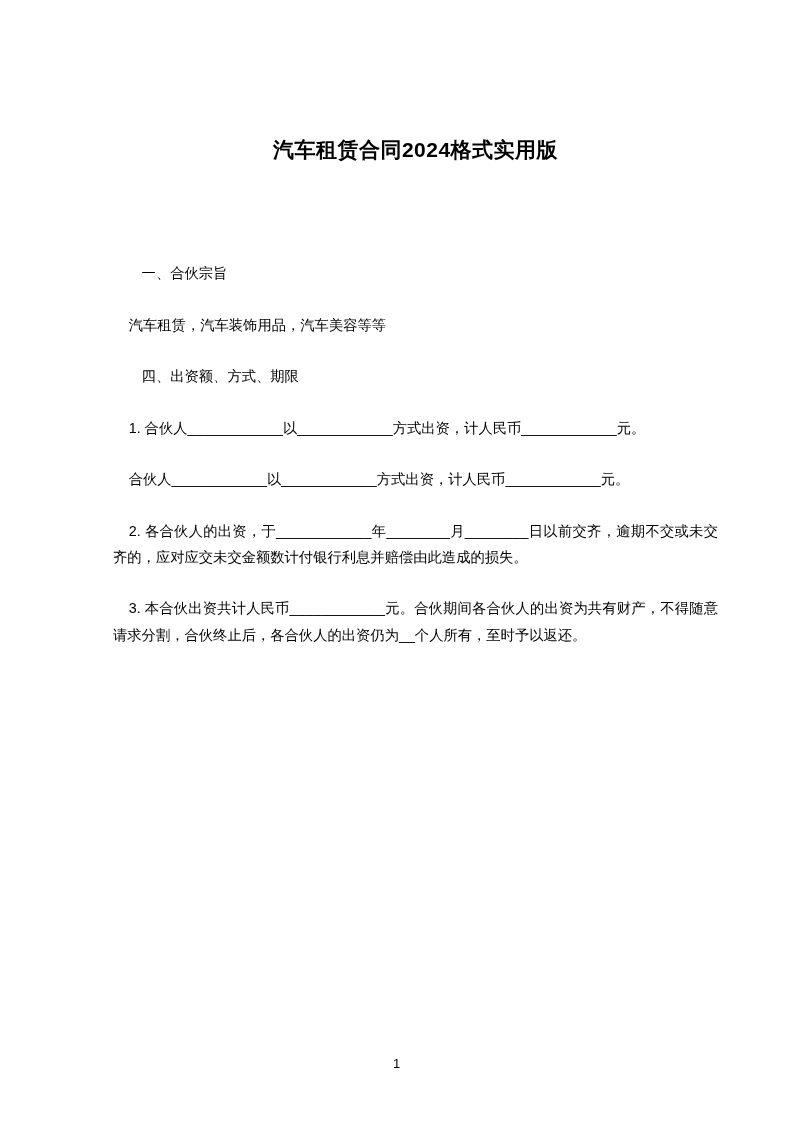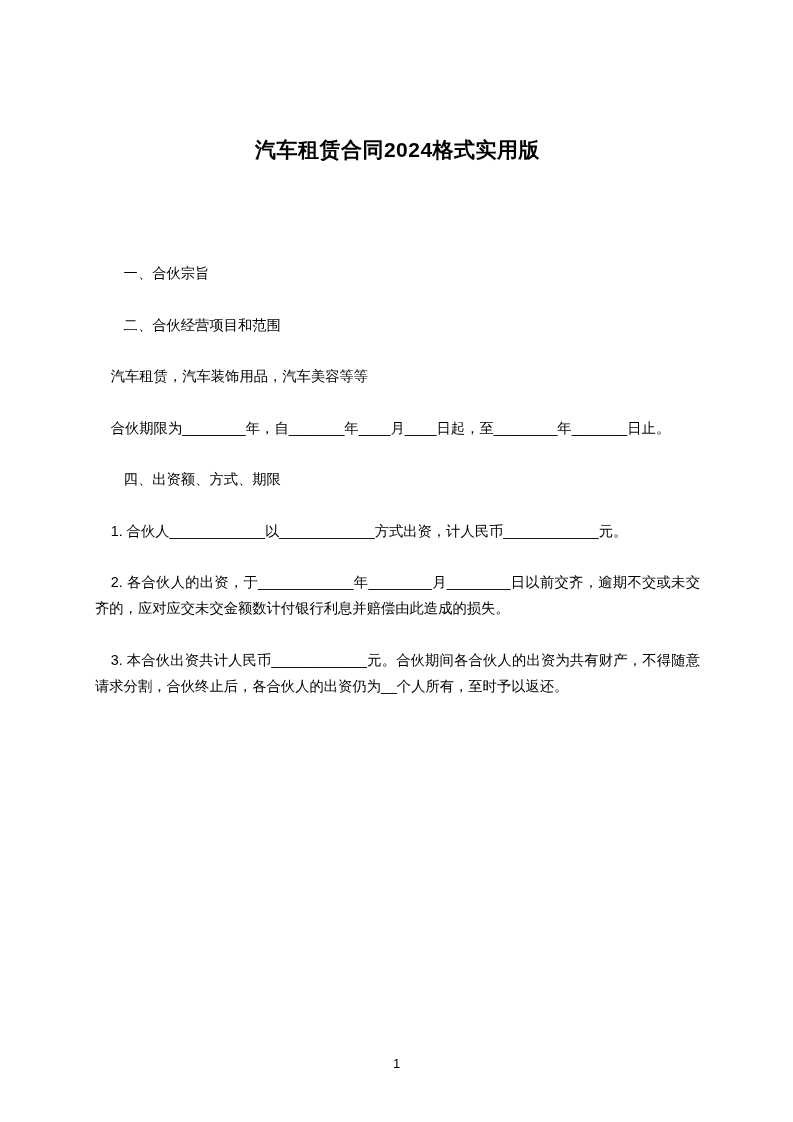--- a/index.html
+++ b/index.html
@@ -15,21 +15,21 @@
     position: relative;
     width: 793px;
     height: 1122px;
     background: #ffffff;
     margin: 0 auto;
     overflow: hidden;
     box-sizing: border-box;
   }
   .content {
     position: absolute;
-    left: 95px;
+    left: 113px;
     top: 0;
     width: 605px;
   }
   .doc-title {
     font-size: 21px;
     font-weight: bold;
     text-align: center;
     margin: 0;
     padding-top: 135px;
     letter-spacing: 0.5px;
@@ -62,23 +62,22 @@
   }
 </style>
 </head>
 <body>
 
 <div class="page">
   <div class="content">
     <h1 class="doc-title">汽车租赁合同2024格式实用版</h1>
     <div class="body-block">
       <p class="heading">一、合伙宗旨</p>
-      <p class="heading">二、合伙经营项目和范围</p>
       <p class="para">汽车租赁，汽车装饰用品，汽车美容等等</p>
-      <p class="para">合伙期限为________年，自_______年____月____日起，至________年_______日止。</p>
       <p class="heading">四、出资额、方式、期限</p>
       <p class="para">1. 合伙人____________以____________方式出资，计人民币____________元。</p>
+      <p class="para">合伙人____________以____________方式出资，计人民币____________元。</p>
       <p class="para">2. 各合伙人的出资，于____________年________月________日以前交齐，逾期不交或未交齐的，应对应交未交金额数计付银行利息并赔偿由此造成的损失。</p>
       <p class="para">3. 本合伙出资共计人民币____________元。合伙期间各合伙人的出资为共有财产，不得随意请求分割，合伙终止后，各合伙人的出资仍为__个人所有，至时予以返还。</p>
     </div>
   </div>
   <div class="page-number">1</div>
 </div>
 
 </body></html>

